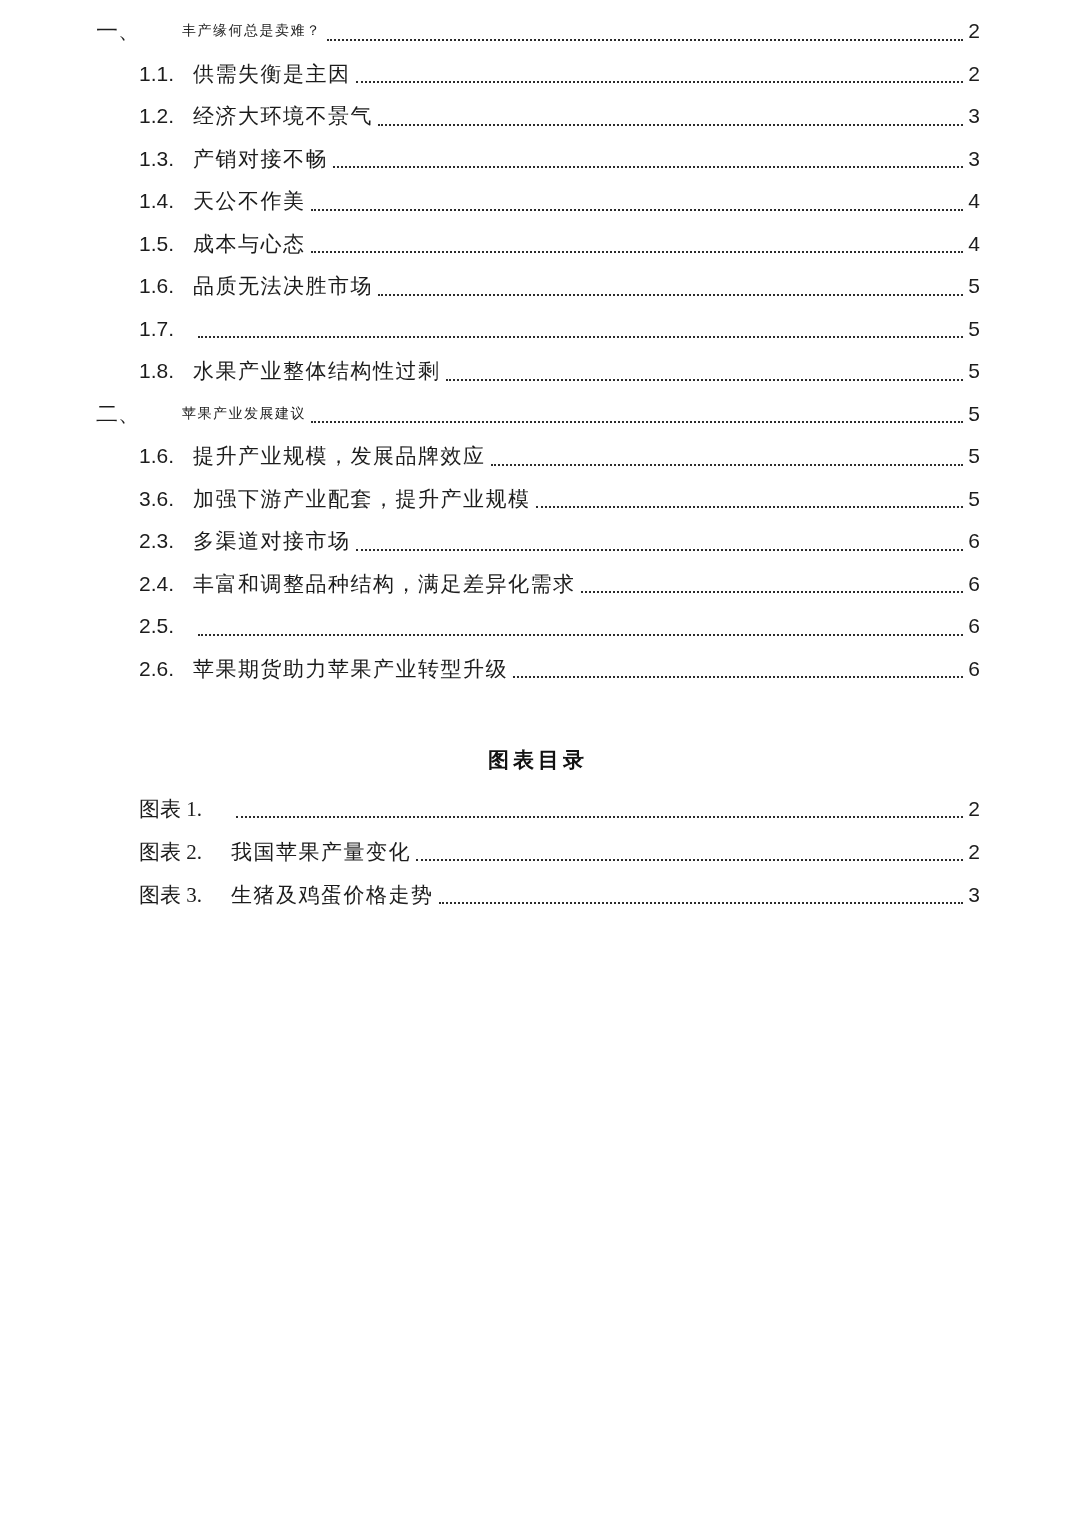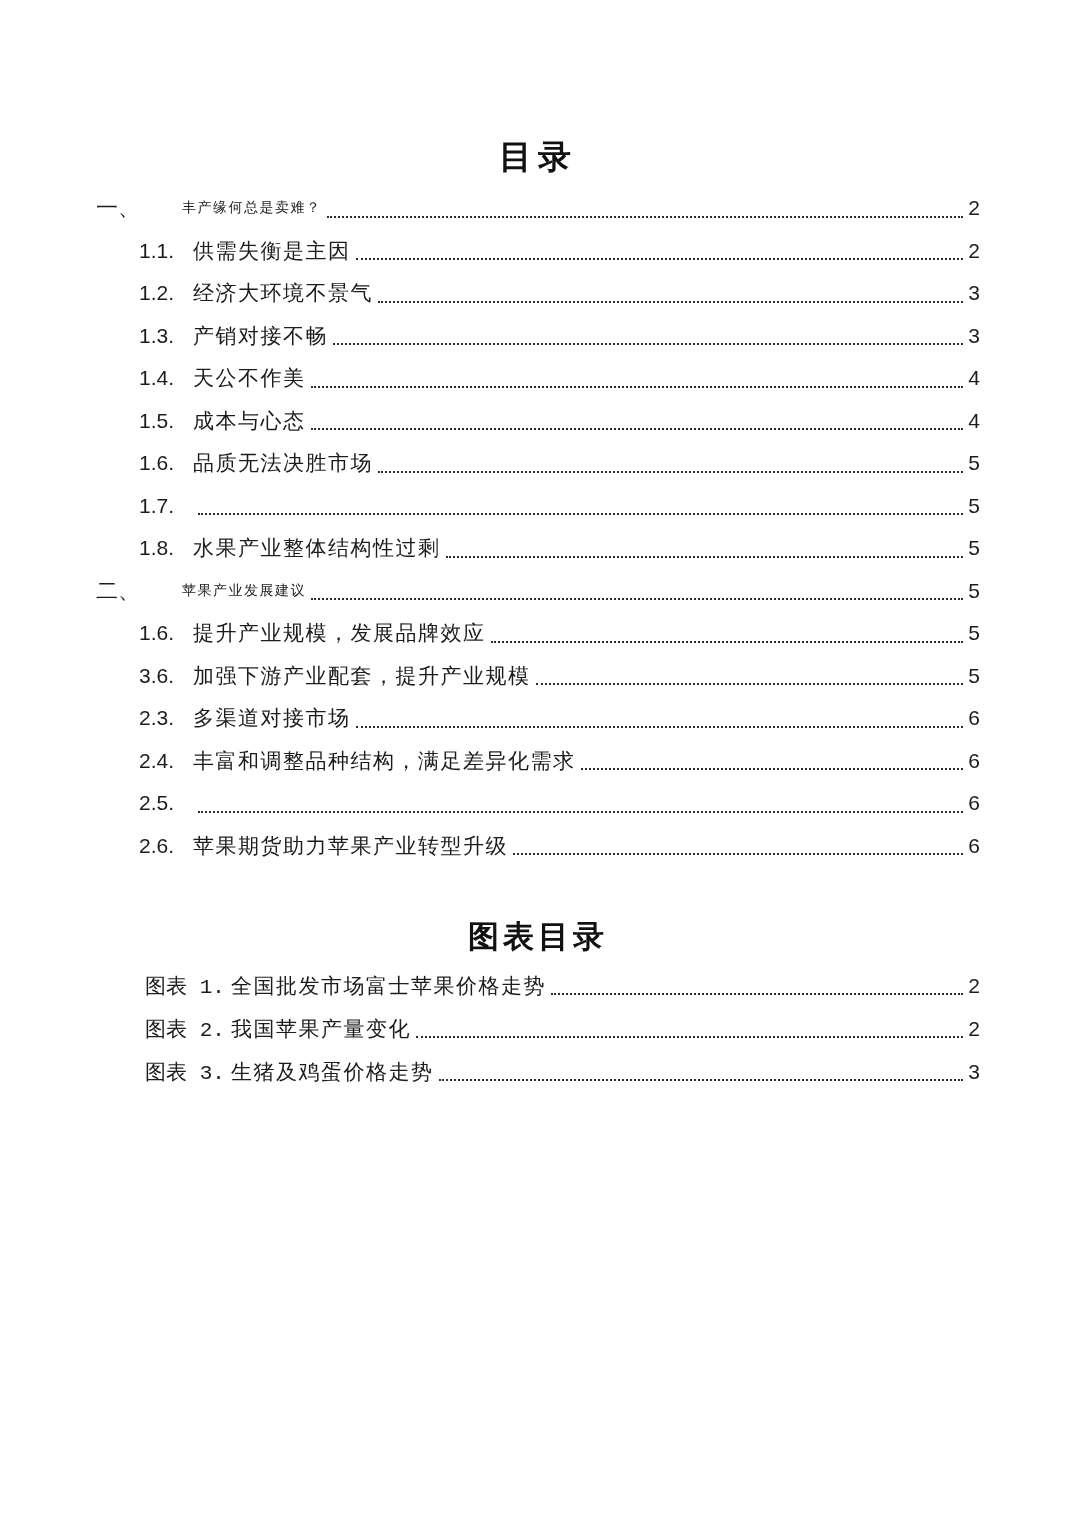--- a/index.html
+++ b/index.html
@@ -24,21 +24,21 @@
     text-align: center;
     font-size: 33px;
     line-height: 40px;
     font-weight: bold;
     letter-spacing: 6px;
     color: #111;
   }
   .figures-heading {
     margin: 50px 0 0 0;
     text-align: center;
-    font-size: 31px;
+    font-size: 21px;
     line-height: 40px;
     font-weight: bold;
     letter-spacing: 4px;
     color: #111;
   }
   .toc-list { margin-top: 10px; }
   .fig-list { margin-top: 7px; }
   .toc-row {
     display: flex;
     align-items: center;
@@ -55,22 +55,21 @@
   .lvl1 .num {
     width: 86px;
     font-size: 22px;
     font-family: "Liberation Serif", serif;
   }
   .lvl2 { padding-left: 43px; justify-content: center; }
   .lvl2 .num { width: 54px; }
   .fig-row { padding-left: 43px; }
   .fig-row .num {
     width: 92px;
-    font-family: Liberation Mono, monospace;
-    text-align: center;
+    font-family: Liberation Serif, serif;
   }
   .toc-row .label {
     flex: 0 0 auto;
     letter-spacing: 1.5px;
     color: #1c1c1c;
   }
   .lvl1 .label { font-size: 14px; }
   .toc-row .dots {
     flex: 1 1 auto;
     min-width: 18px;
@@ -87,21 +86,20 @@
     font-size: 21px;
     color: #1c1c1c;
   }
 </style>
 </head>
 <body>
 
 <div class="page">
   <div class="content">
 
-    <h1 class="toc-heading">目录</h1>
 
     <div class="toc-list">
       <div class="toc-row lvl1">
         <span class="num">一、</span>
         <span class="label">丰产缘何总是卖难？ </span>
         <span class="dots"></span>
         <span class="pg">2</span>
       </div>
       <div class="toc-row lvl2">
         <span class="num">1.1.</span>
@@ -191,21 +189,20 @@
         <span class="dots"></span>
         <span class="pg">6</span>
       </div>
     </div>
 
     <h2 class="figures-heading">图表目录</h2>
 
     <div class="fig-list">
       <div class="toc-row fig-row">
         <span class="num">图表 1.</span>
-        <span class="label">全国批发市场富士苹果价格走势</span>
         <span class="dots"></span>
         <span class="pg">2</span>
       </div>
       <div class="toc-row fig-row">
         <span class="num">图表 2.</span>
         <span class="label">我国苹果产量变化</span>
         <span class="dots"></span>
         <span class="pg">2</span>
       </div>
       <div class="toc-row fig-row">

